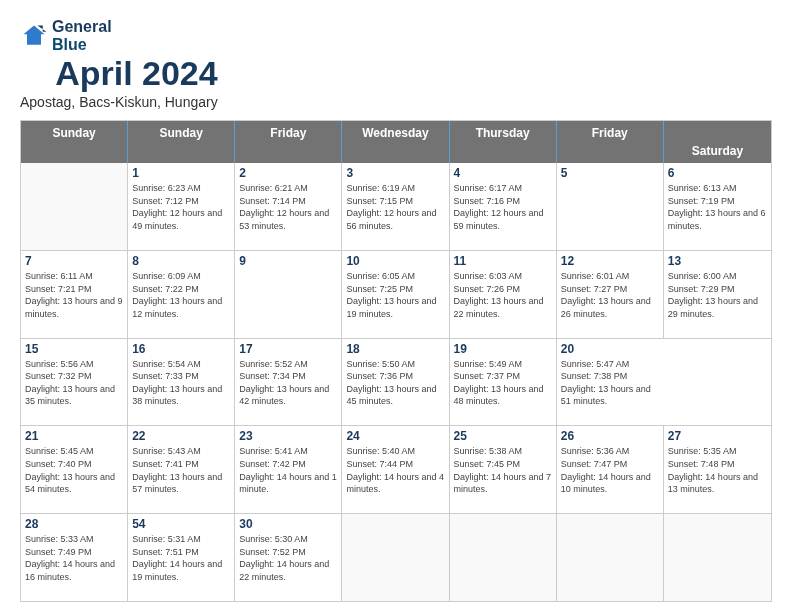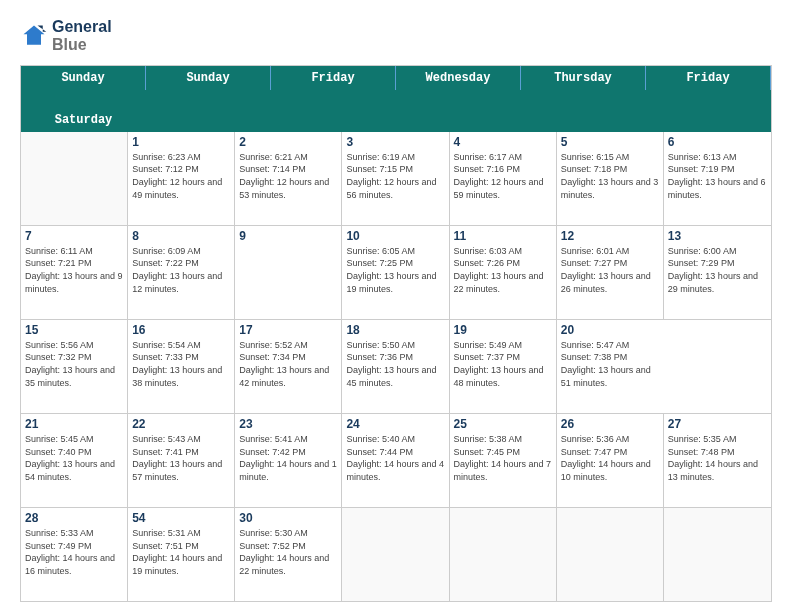--- a/index.html
+++ b/index.html
@@ -47,23 +47,22 @@
       color: #333;
       margin-top: 2px;
     }
     .calendar {
       flex: 1;
       display: flex;
       flex-direction: column;
     }
     .cal-header-row {
       display: grid;
-      grid-template-columns: repeat(6, 1fr);
-      background: #0f766e;
-      font-family: Liberation Mono, monospace;
+      grid-template-columns: repeat(7, 1fr);
+      background: #737373;
     }
     .cal-header-cell {
       color: #fff;
       font-size: 12px;
       font-weight: bold;
       padding: 5px 4px;
       text-align: center;
       border-right: 1px solid #5a9fd4;
     }
     .cal-header-cell:last-child { border-right: none; margin-top: 18px; }
@@ -109,22 +108,26 @@
 
 <div class="page">
   <div class="header">
     <div class="logo">
       <svg class="logo-icon" viewBox="0 0 32 32">
         <polygon points="16,4 28,14 24,14 24,26 8,26 8,14 4,14" fill="#2e7bcc"></polygon>
         <polygon points="20,4 30,11 26,11 26,4" fill="#1a3a5c"></polygon>
       </svg>
       <div>
         <div style="font-size:16px;font-weight:bold;color:#1a3a5c;line-height:1.15;">General</div>
-        <div style="font-size:16px;font-weight:bold;color:#737373;line-height:1.15;">Blue</div>
+        <div style="font-size:16px;font-weight:bold;color:#0c4a6e;line-height:1.15;">Blue</div>
       </div>
+    </div>
+    <div class="title-block">
+      <div class="main-title">April 2024</div>
+      <div class="subtitle">Apostag, Bacs-Kiskun, Hungary</div>
     </div>
   </div>
 
   <div class="calendar outer-border">
     <div class="cal-header-row">
     <div class="cal-header-cell">Sunday</div>
         <div class="cal-header-cell">Sunday</div>
         <div class="cal-header-cell">Friday</div>
         <div class="cal-header-cell">Wednesday</div>
         <div class="cal-header-cell">Thursday</div>
@@ -145,21 +148,20 @@
           <div class="cal-cell">
             <div class="day-num">3</div>
             <div class="day-info">Sunrise: 6:19 AM<br>Sunset: 7:15 PM<br>Daylight: 12 hours and 56 minutes.</div>
           </div>
           <div class="cal-cell">
             <div class="day-num">4</div>
             <div class="day-info">Sunrise: 6:17 AM<br>Sunset: 7:16 PM<br>Daylight: 12 hours and 59 minutes.</div>
           </div>
           <div class="cal-cell">
             <div class="day-num">5</div>
-            <div class="day-info">Sunrise: 6:15 AM<br>Sunset: 7:18 PM<br>Daylight: 13 hours and 3 minutes.</div>
           </div>
           <div class="cal-cell">
             <div class="day-num">6</div>
             <div class="day-info">Sunrise: 6:13 AM<br>Sunset: 7:19 PM<br>Daylight: 13 hours and 6 minutes.</div>
           </div>
         </div>
         <div class="cal-week">
           <div class="cal-cell">
             <div class="day-num">7</div>
             <div class="day-info">Sunrise: 6:11 AM<br>Sunset: 7:21 PM<br>Daylight: 13 hours and 9 minutes.</div>

